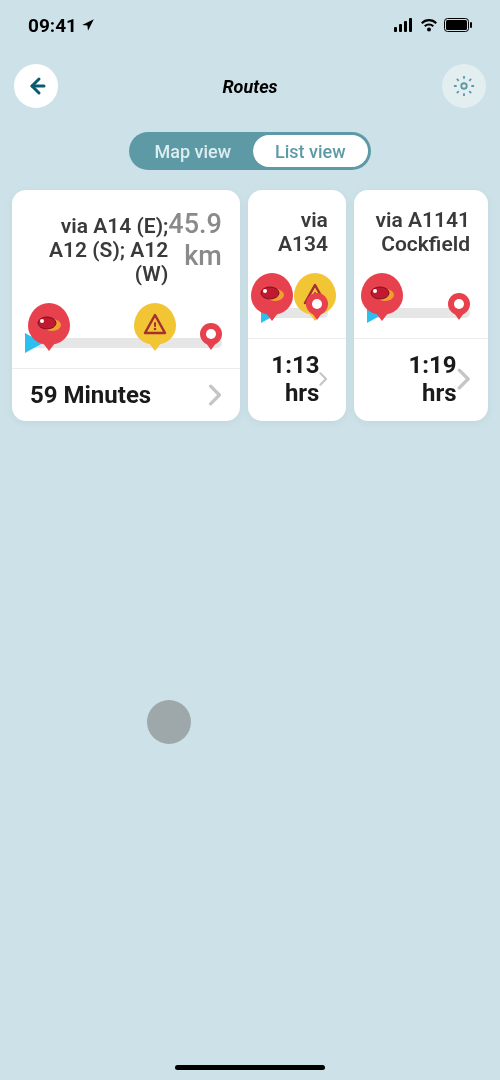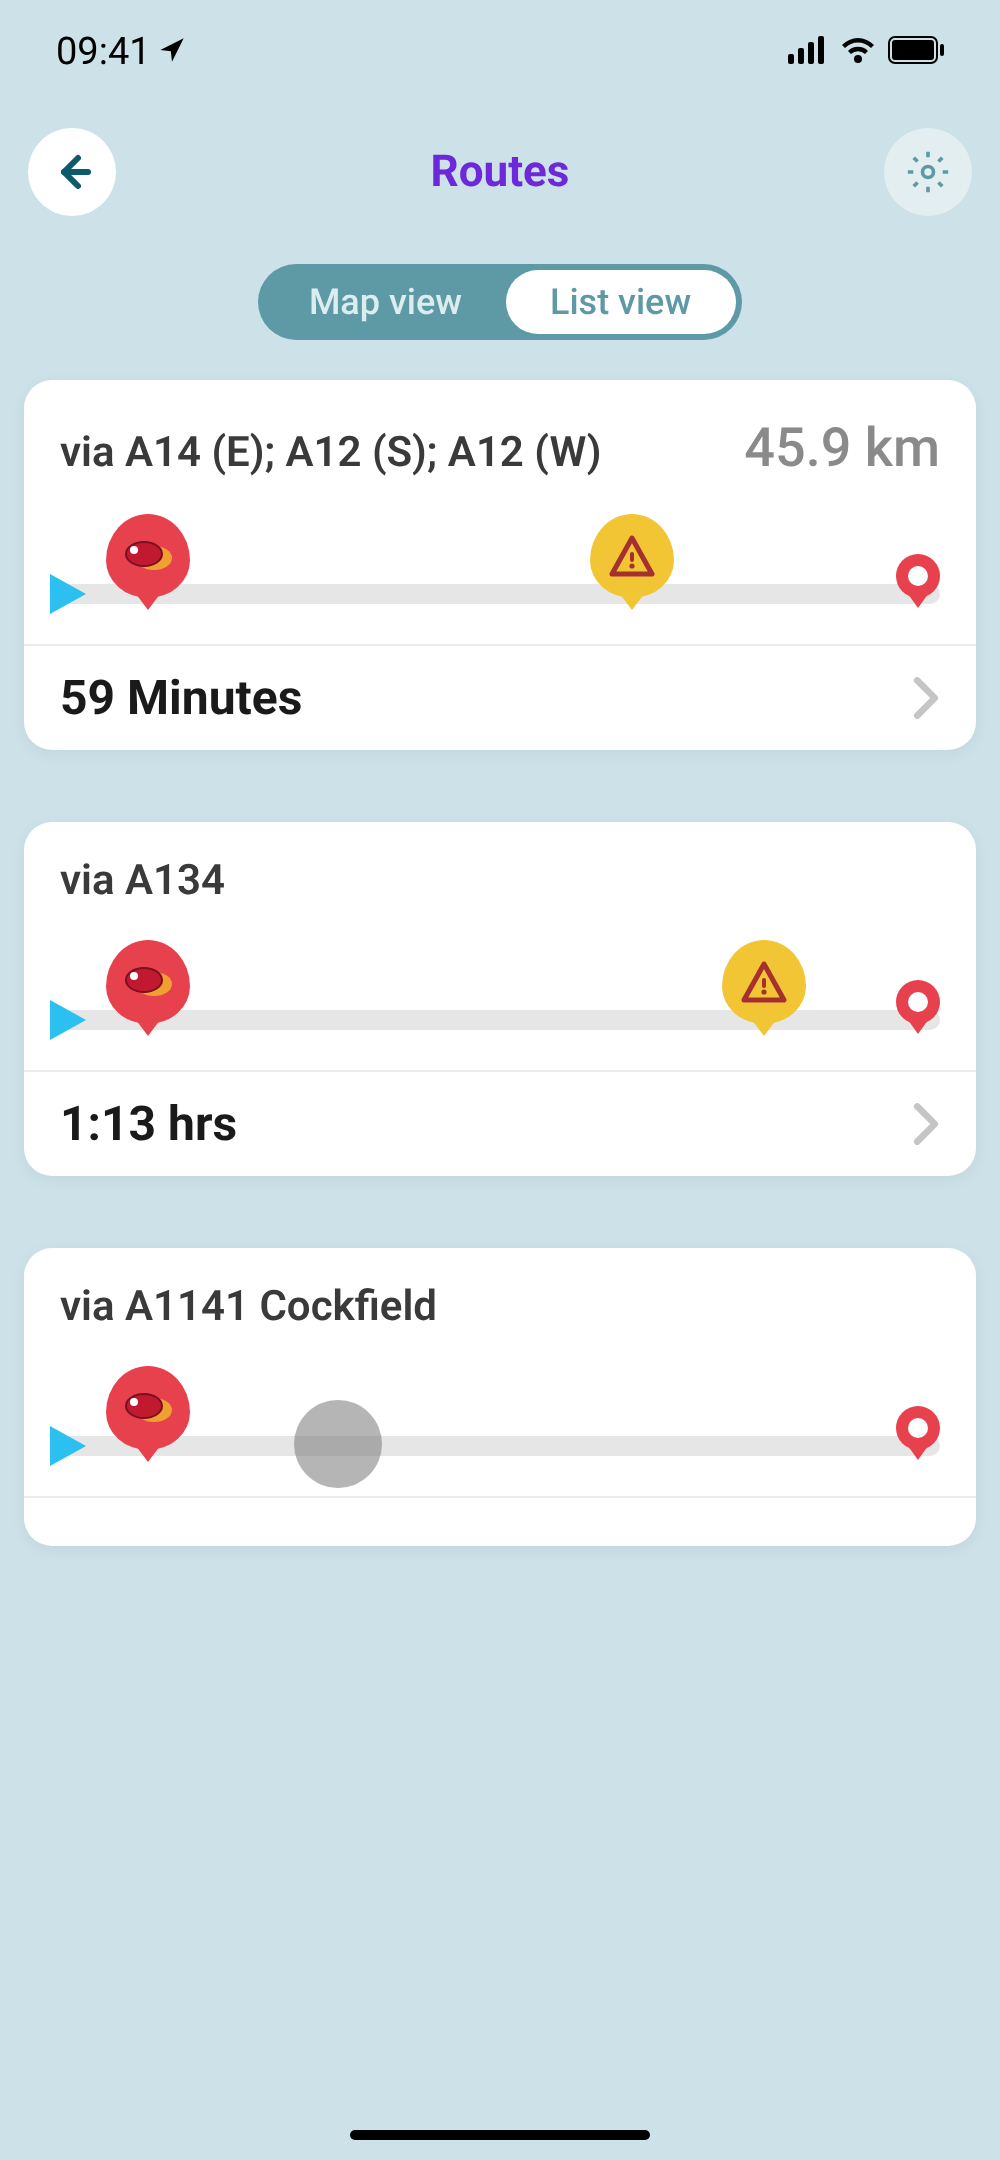--- a/index.html
+++ b/index.html
@@ -14,21 +14,21 @@
       background: #cce2e8;
       position: relative;
       overflow: hidden;
     }
     .status-bar {
       height: 50px;
       display: flex;
       justify-content: space-between;
       align-items: center;
       padding: 0 28px;
-      font-weight: 400;
+      font-weight: 700;
       font-size: 19px;
     }
     .status-left {
       display: flex;
       align-items: center;
       gap: 4px;
     }
     .status-right {
       display: flex;
       align-items: center;
@@ -58,23 +58,24 @@
       right: 14px;
       width: 44px;
       height: 44px;
       border-radius: 50%;
       background: #e3eef1;
       display: flex;
       align-items: center;
       justify-content: center;
     }
     .title {
-      font-size: 22px;
+      font-size: 18px;
       font-weight: 700;
-      color: #6d28d9;
+      color: #000000;
+      font-style: italic;
     }
     .toggle-container {
       display: flex;
       justify-content: center;
       padding: 10px 0 20px;
     }
     .toggle {
       background: #5e9aa6;
       border-radius: 22px;
       display: flex;
@@ -90,22 +91,22 @@
       font-weight: 500;
       color: #dcedf0;
     }
     .toggle-option.active {
       background: #fff;
       color: #5e9aa6;
     }
     .cards {
       padding: 0 12px;
       display: flex;
-      flex-direction: column;
-      gap: 36px;
+      flex-direction: row;
+      gap: 8px;
       text-align: right;
     }
     .card {
       background: #fff;
       border-radius: 14px;
       padding: 18px 18px 12px;
       box-shadow: 0 2px 8px rgba(0,0,0,0.05);
     }
     .card-header {
       display: flex;
@@ -423,19 +424,25 @@
             <ellipse cx="11" cy="8" rx="9" ry="6" fill="#c11a30" stroke="#7a0f1f" stroke-width="1"></ellipse>
             <circle cx="6" cy="6" r="2" fill="#fff"></circle>
           </svg>
         </div>
       </div>
       <div class="pin pin-dest">
         <div class="pin-dest-body"></div>
       </div>
     </div>
     <div class="divider"></div>
+    <div class="card-footer">
+      <span class="duration">1:19 hrs</span>
+      <svg class="chevron" width="14" height="22" viewBox="0 0 12 20" fill="none" stroke="currentColor" stroke-width="3" stroke-linecap="round" stroke-linejoin="round">
+          <path d="M2 2L10 10L2 18"></path>
+        </svg>
+    </div>
   </div>
 
 </div>
 
 <div class="touch-dot"></div>
 
 <div class="home-indicator"></div>
 
 </body></html>

